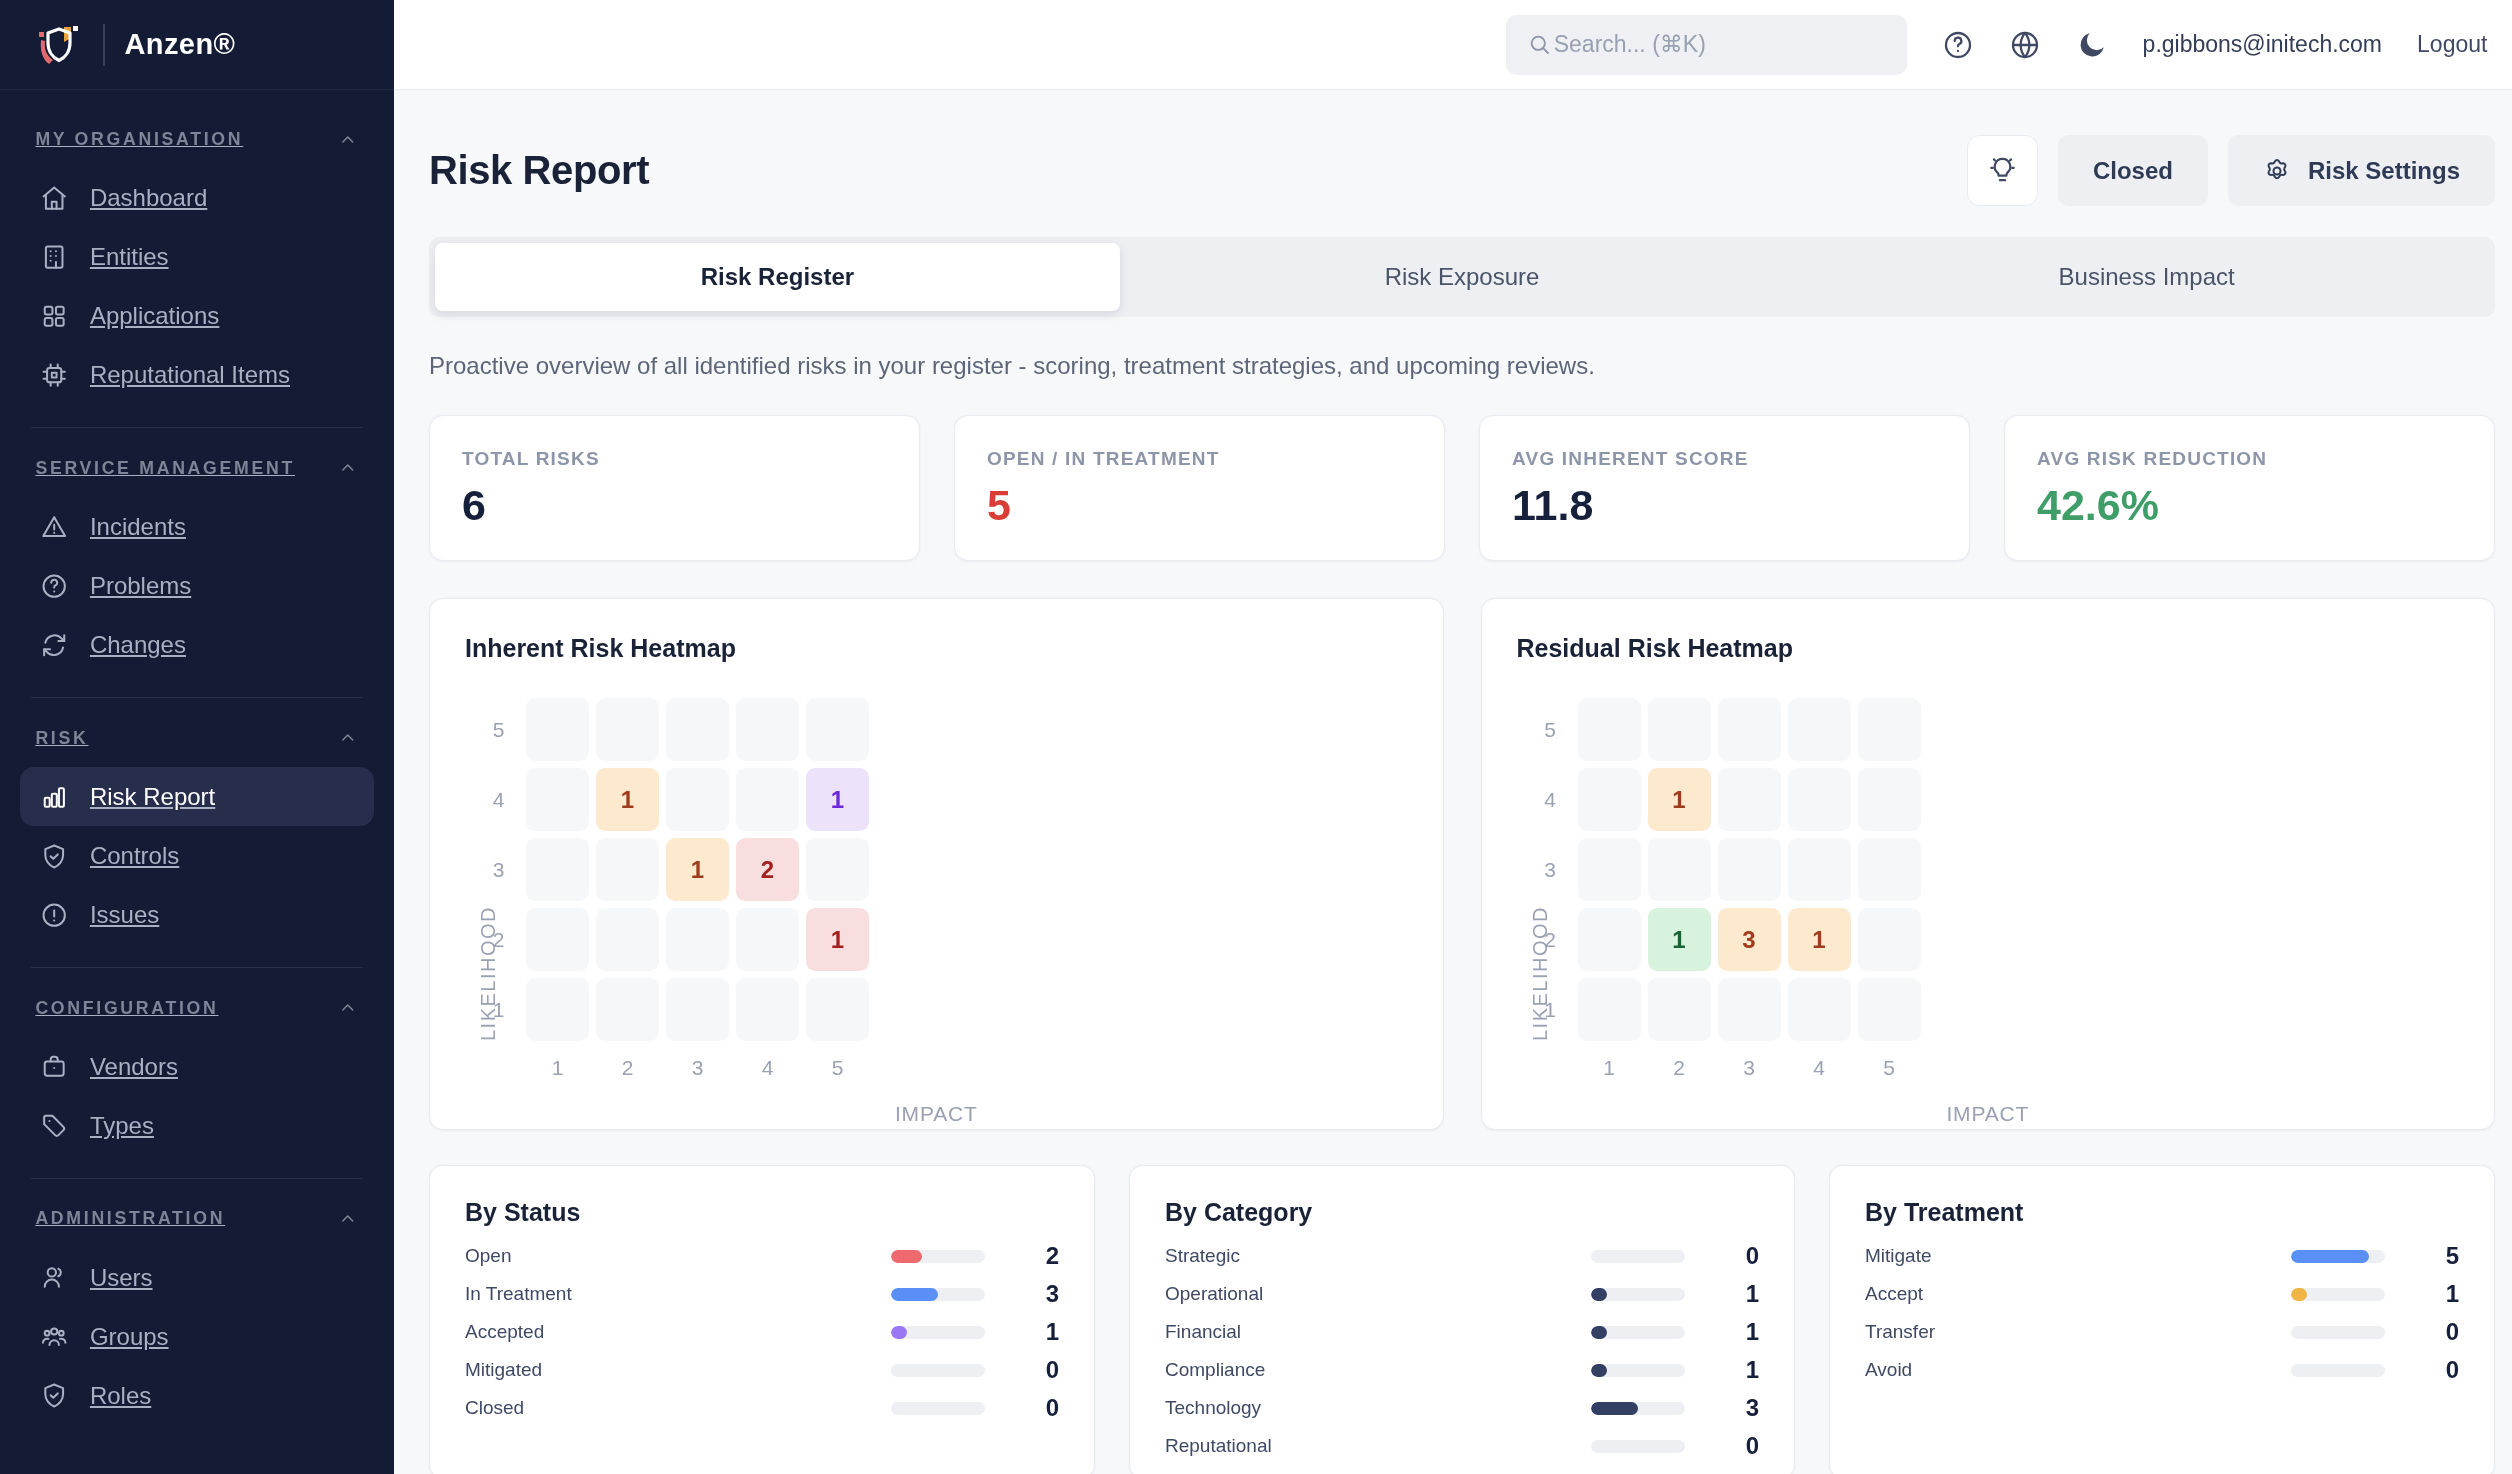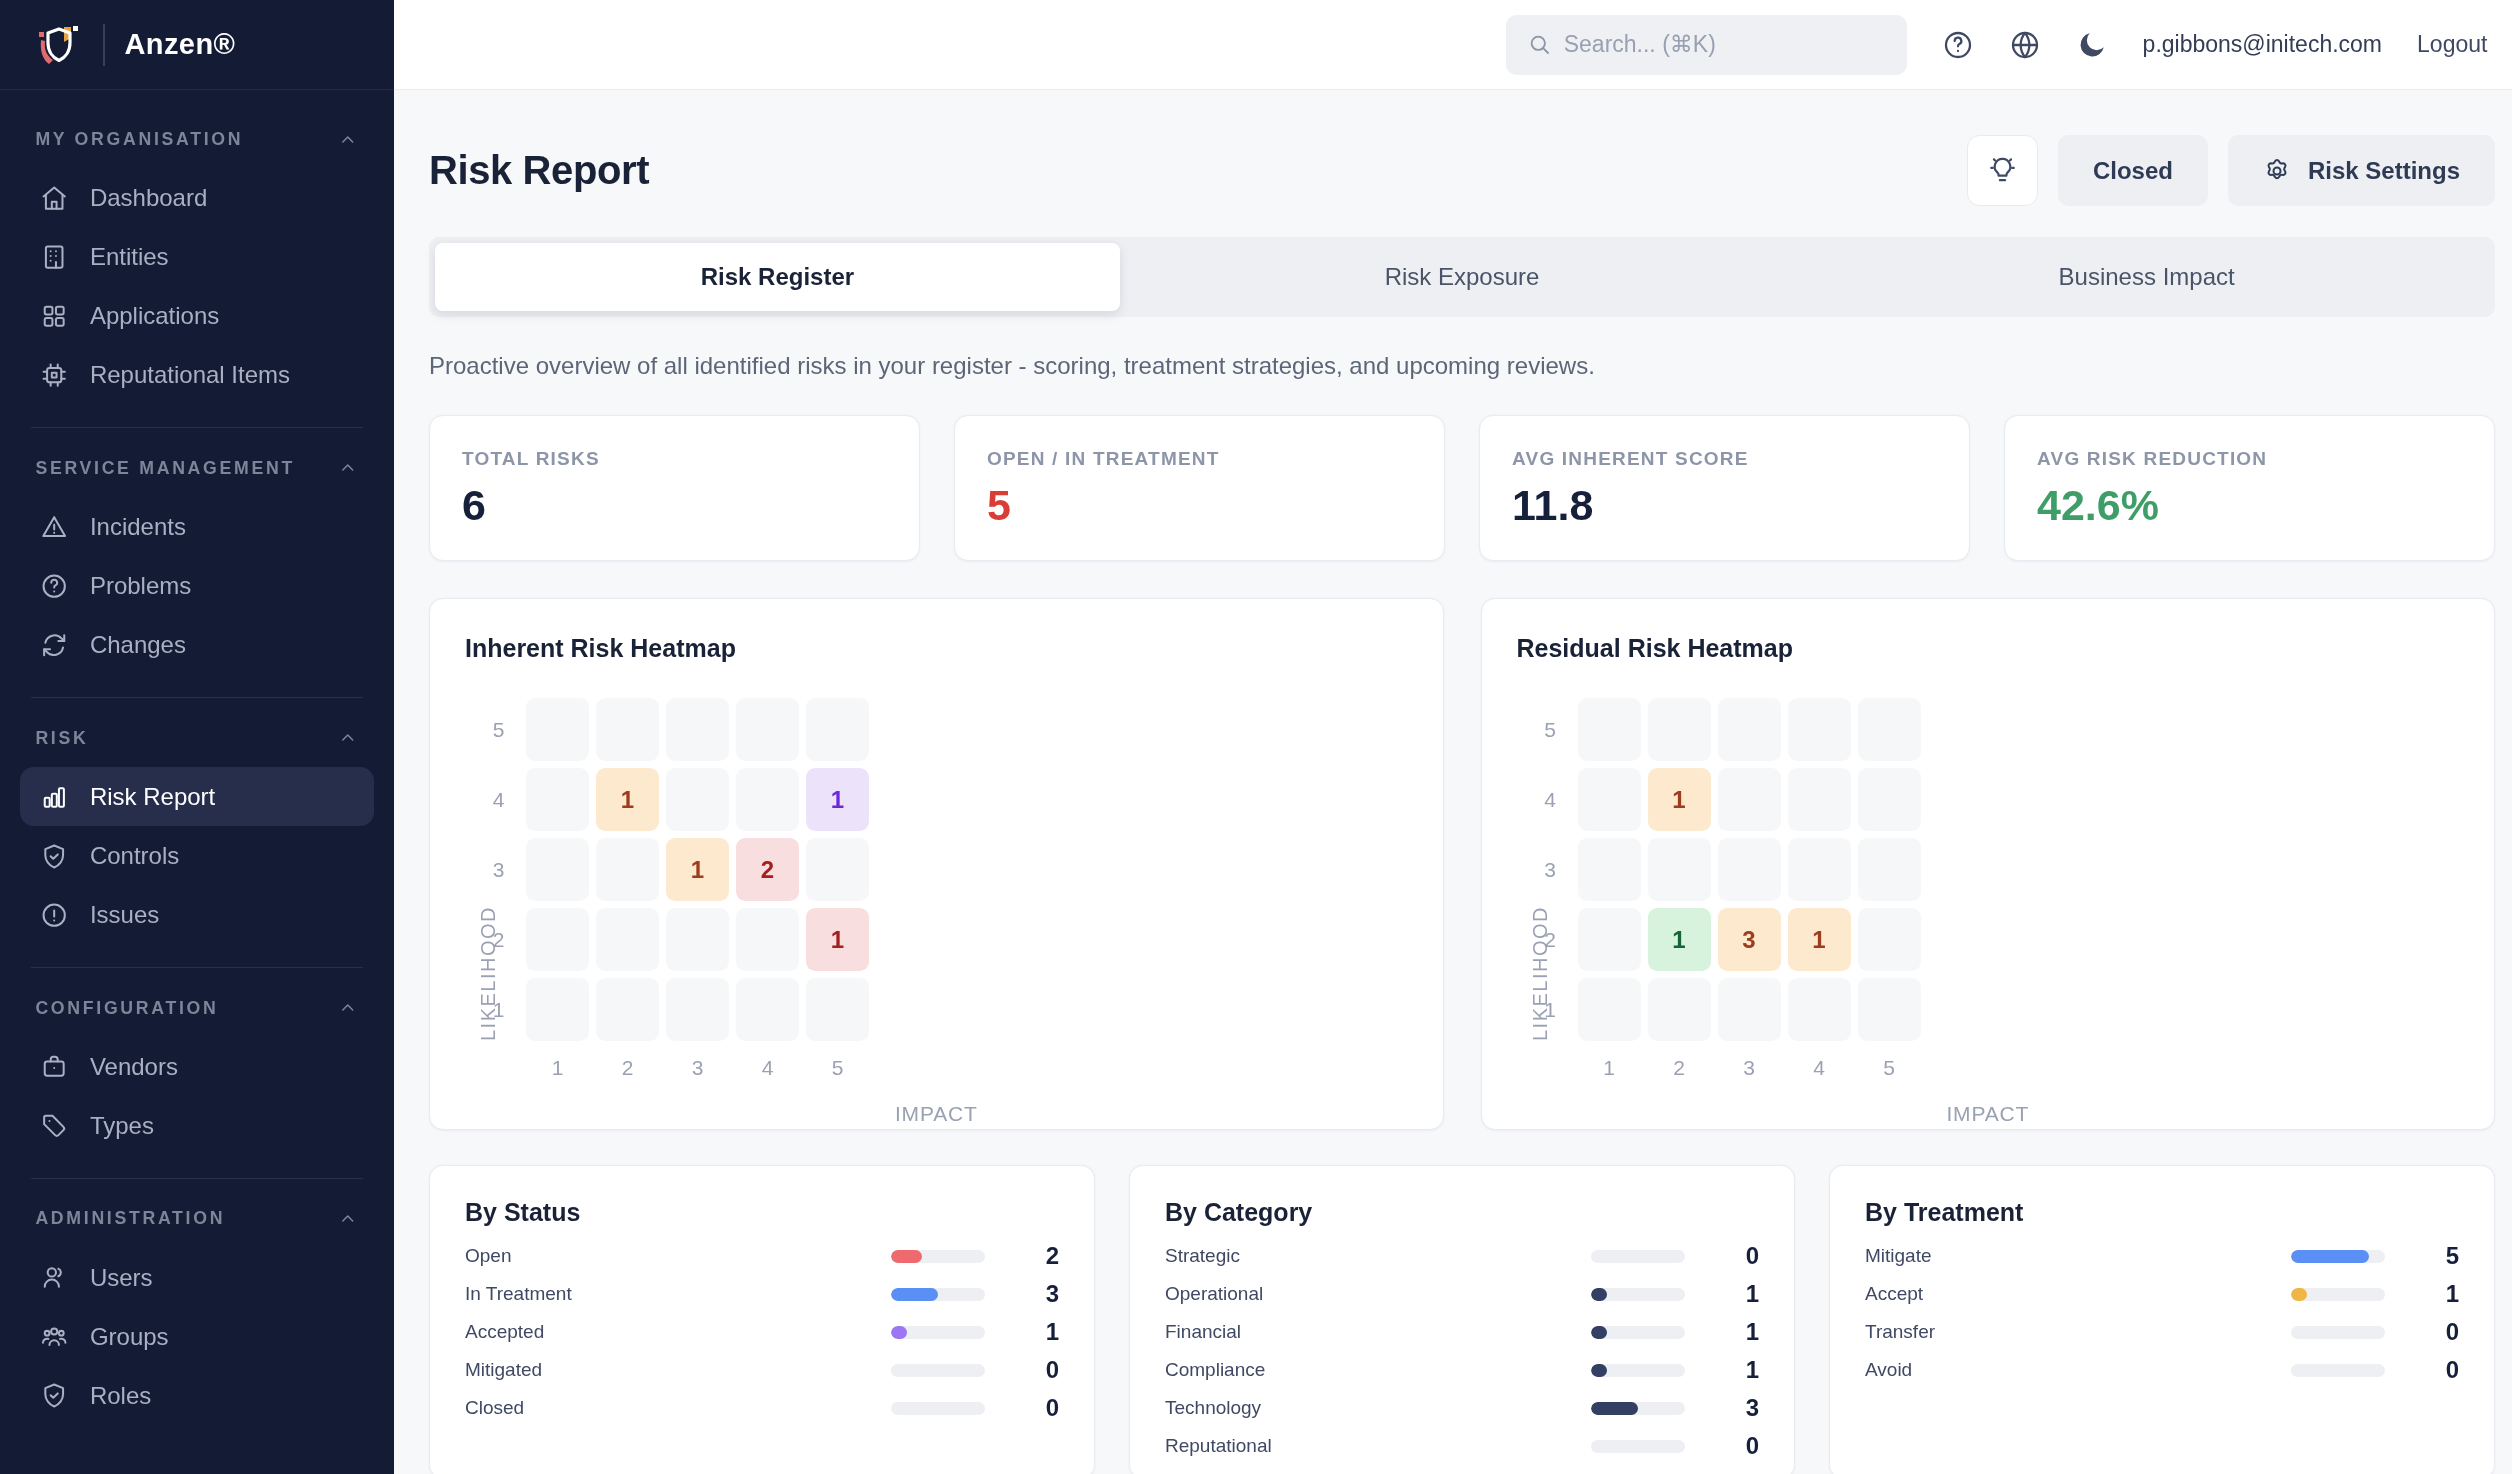--- a/index.html
+++ b/index.html
@@ -21,21 +21,21 @@
   }
   .brand {
     height:90px; min-height:90px; display:flex; align-items:center;
     padding:0 28px 0 35px; gap:20px;
     border-bottom:0.8px solid rgba(255,255,255,.07);
   }
   .brand-logo { width:48px; height:48px; }
   .brand-divider { width:1.5px; height:42px; background:rgba(255,255,255,.16); }
   .brand-name { color:#ffffff; font-size:29px; font-weight:700; letter-spacing:0.4px; }
 
-  .nav { padding:34px 20px 0; overflow:hidden; }
+  .nav { padding:34px 20px 0; overflow:hidden;text-decoration:underline; }
   .section-header {
     display:flex; justify-content:space-between; align-items:center;
     color:#7d8699; font-size:17.7px; font-weight:700; letter-spacing:2.7px;
     padding:0 15.4px; margin:4.6px 0 18.4px; cursor:pointer;
   }
   .section-header svg { width:21.5px; height:21.5px; color:#7d8699; }
   .nav-item {
     display:flex; align-items:center; gap:21.5px; height:59px;
     padding:0 20px; border-radius:14px; font-size:24px; color:#a9b0c3;
     cursor:pointer; white-space:nowrap;
@@ -47,21 +47,21 @@
   
   .main { flex:1; display:flex; flex-direction:column; height:1474px; overflow:hidden; }
   .topbar {
     height:90px; min-height:90px; background:#ffffff;
     border-bottom:0.8px solid #e9ecf1;
     display:flex; align-items:center; justify-content:flex-end;
     padding:0 24.6px 0 37px; gap:35px;
   }
   .search {
     width:401px; height:60px; background:#eef0f3; border-radius:10.8px;
-    display:flex; align-items:center; gap:10px; padding:0 21.5px; color:#8d95a8;
+    display:flex; align-items:center; gap:0; padding:0 21.5px; color:#8d95a8;
   }
   .search svg { width:24.6px; height:24.6px; flex:none; }
   .search input {
     border:none; background:transparent; outline:none; width:100%;
     font-size:23px; color:#6c7488; font-family:inherit;
   }
   .search input::placeholder { color:#98a0b2; opacity:1; }
   .topbar-icon { width:32px; height:32px; color:#3f4963; cursor:pointer; }
   .email { font-size:23px; color:#333d55; }
   .logout { font-size:23px; color:#3f4963; cursor:pointer; }

